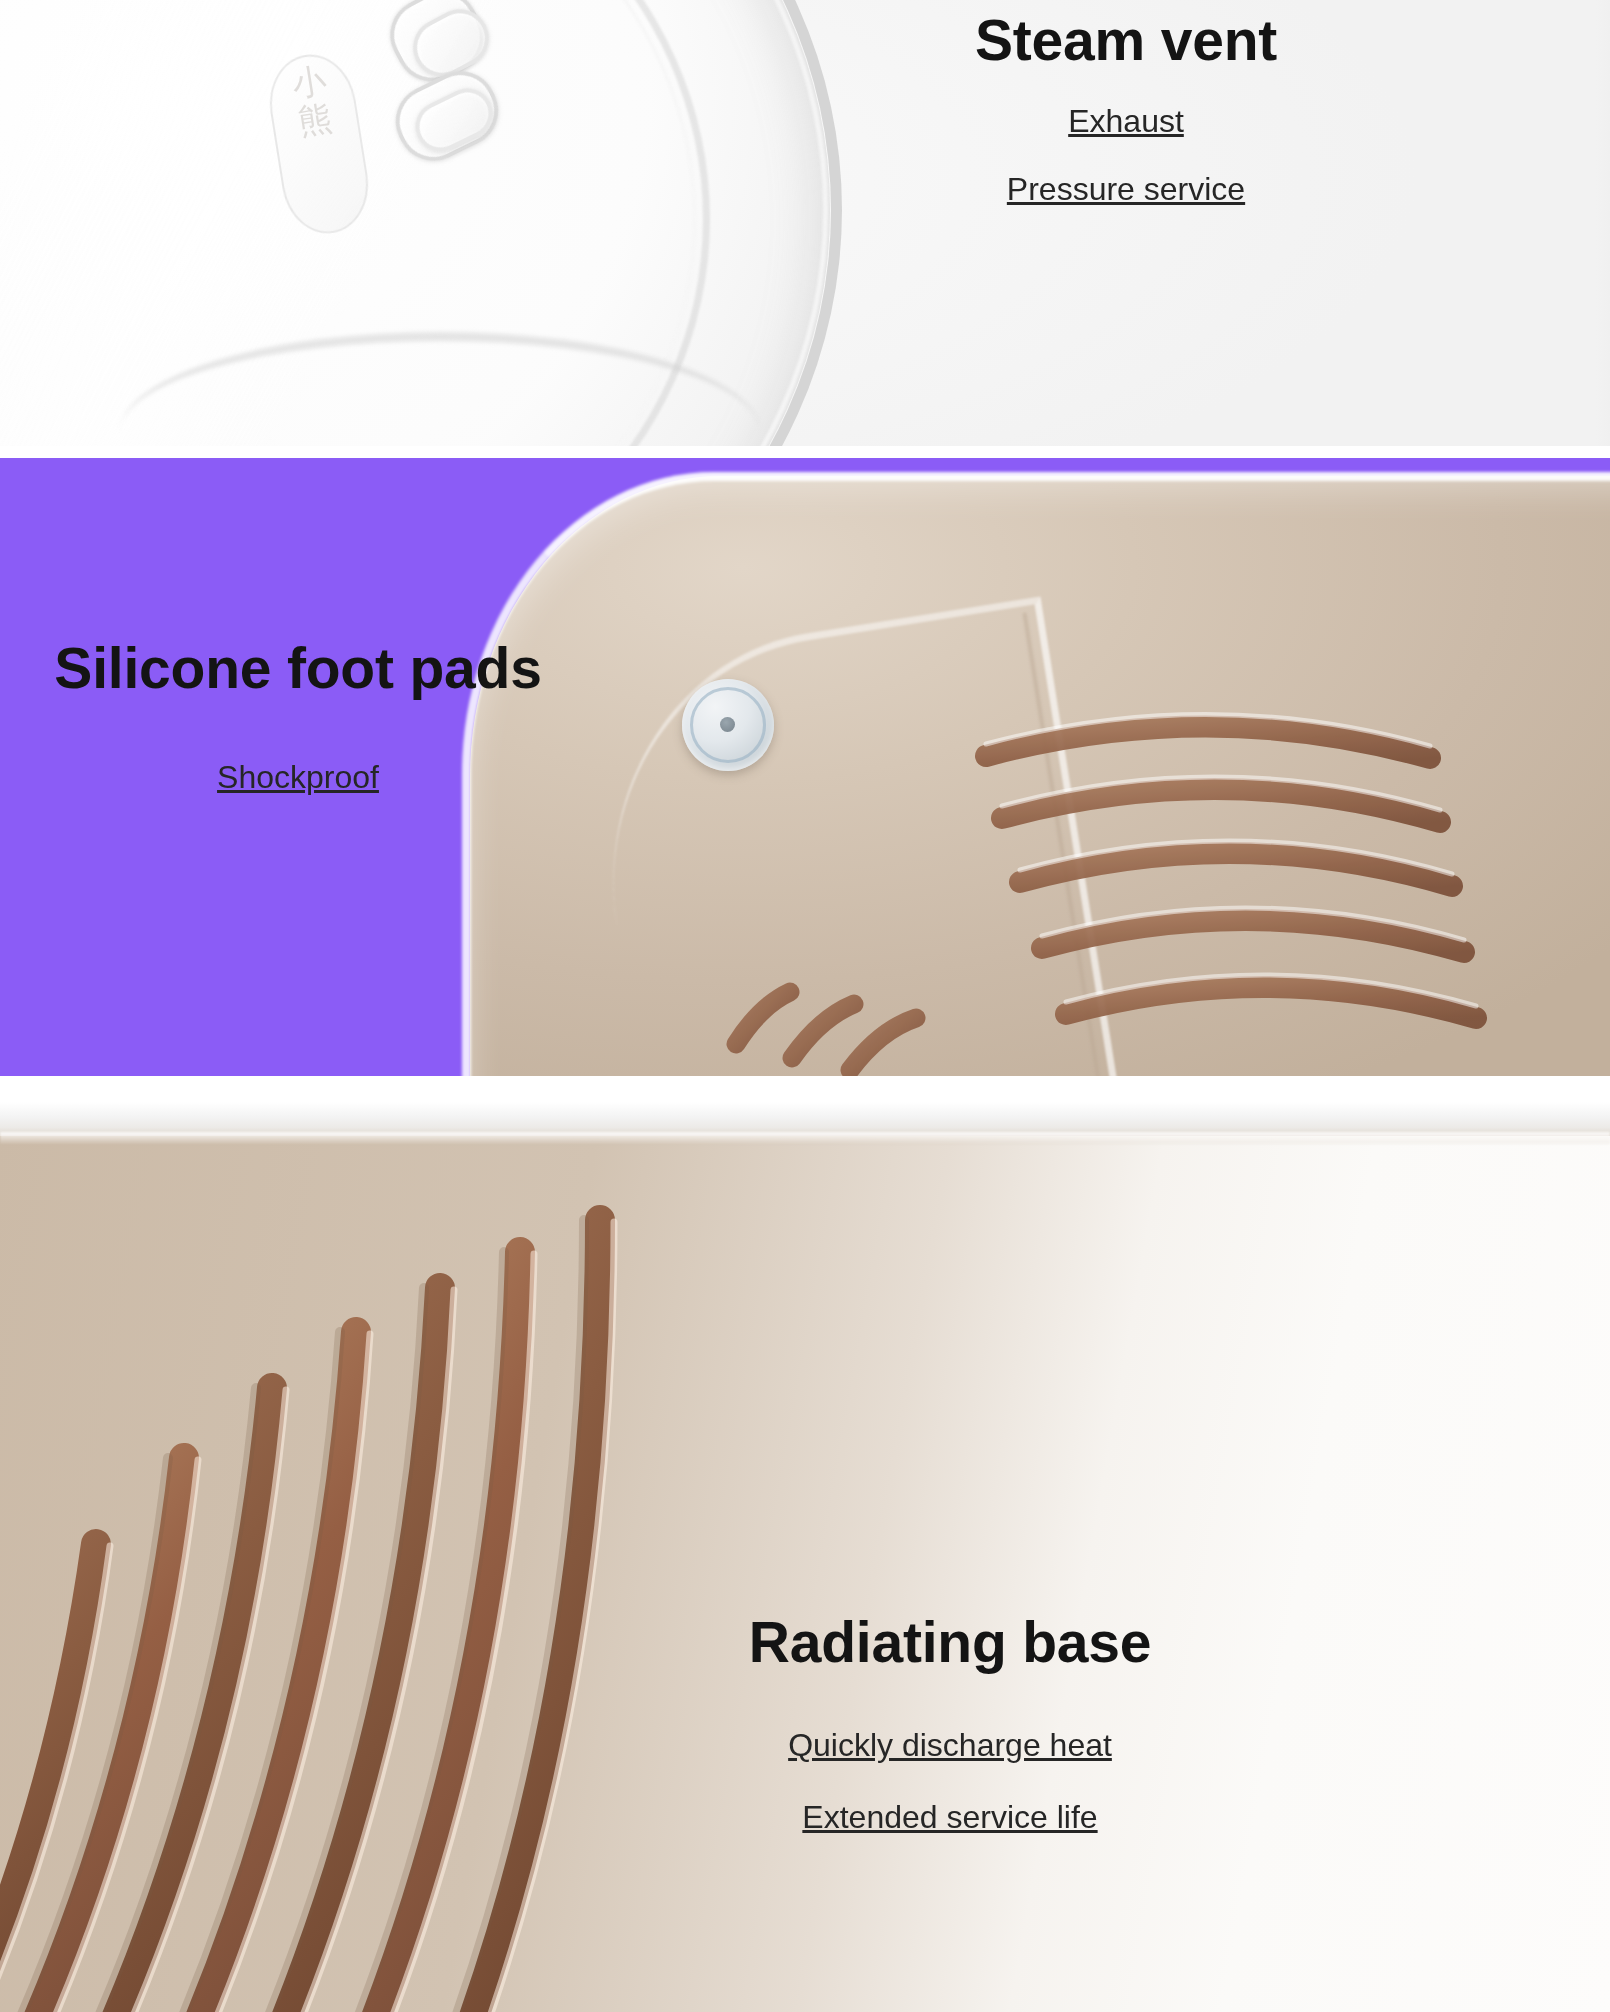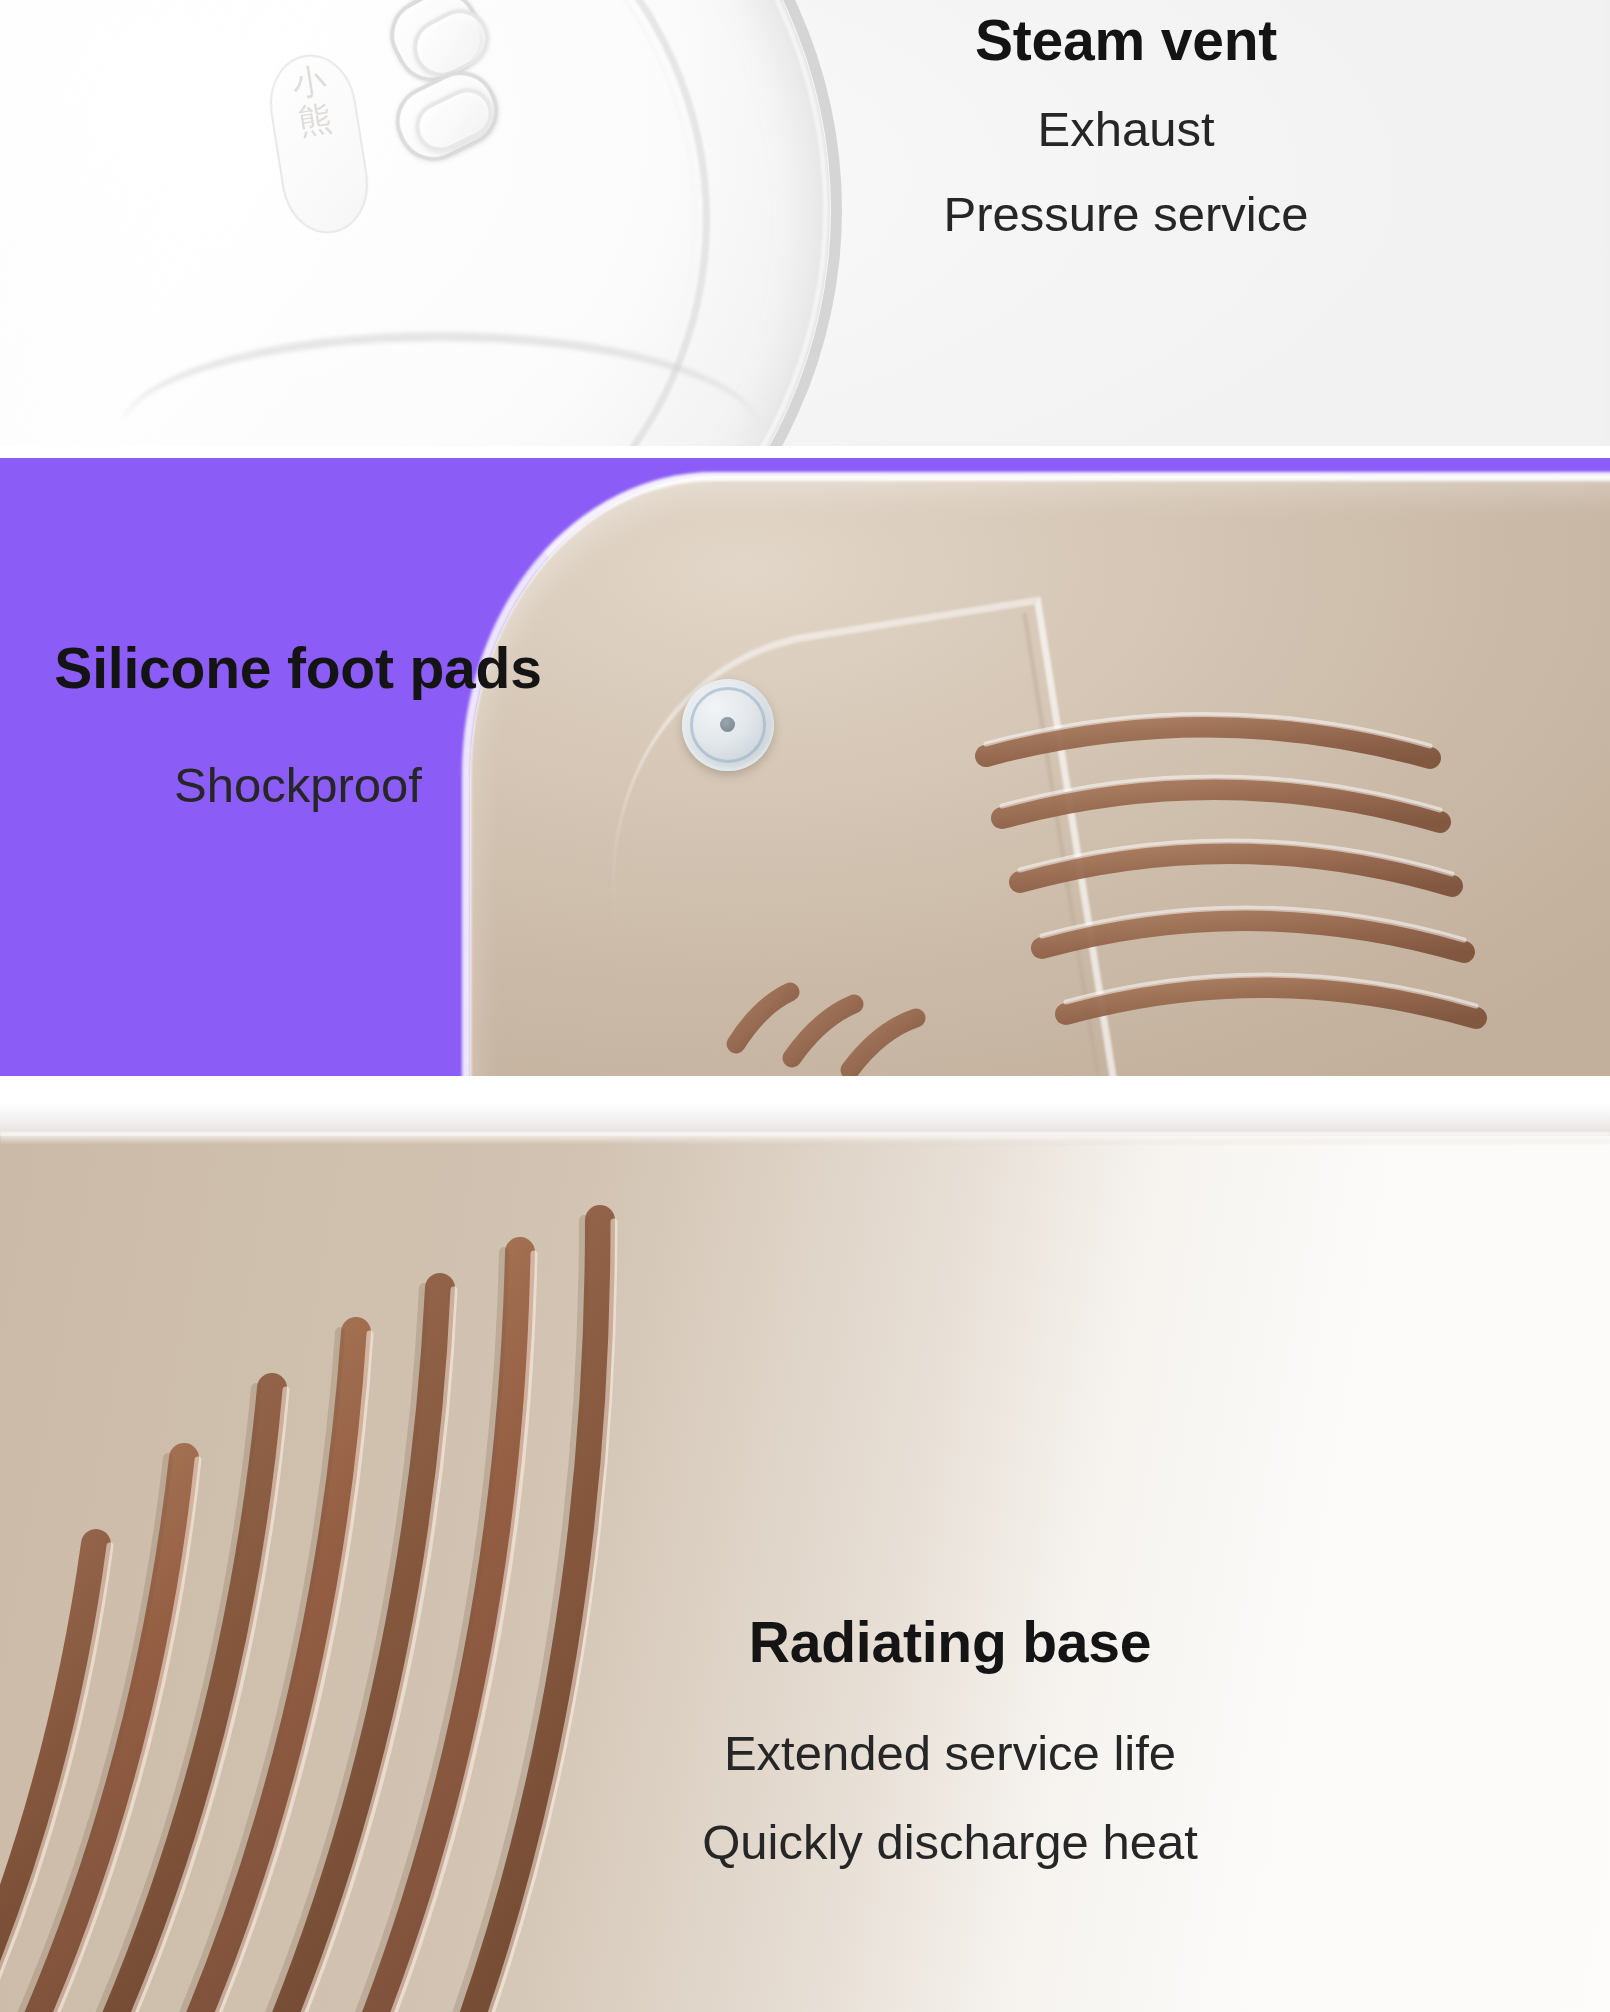--- a/index.html
+++ b/index.html
@@ -46,24 +46,25 @@
     line-height: 1.0;
   }
   .heading {
     font-size: 57px;
     font-weight: 700;
     letter-spacing: -0.2px;
     white-space: nowrap;
     color: #141414;
   }
   .subline {
-    font-size: 49px;
+    font-size: 32px;
     font-weight: 400;
     white-space: nowrap;
     color: #262626;
+    text-decoration: underline;
   }
 
   
   #panel-steam {
     top: 0;
     height: 446px;
     background:
       radial-gradient(ellipse 70% 90% at 18% 40%, #fdfdfd 0%, #f6f6f6 60%, #f2f2f2 100%),
       #f7f7f7;
   }
@@ -461,18 +462,18 @@
         <path d="M504,150 Q494,570 354,926" stroke-width="10"></path>
         <path d="M424,186 Q404,584 264,926" stroke-width="10"></path>
         <path d="M340,230 Q314,604 178,926" stroke-width="10"></path>
         <path d="M256,286 Q224,628 94,926" stroke-width="10"></path>
         <path d="M168,356 Q134,658 16,926" stroke-width="10"></path>
       </g>
     </svg>
 
     <div class="textblock" id="text-radiate">
       <div class="heading">Radiating base</div>
+      <div class="subline">Quickly discharge heat</div>
       <div class="subline">Extended service life</div>
-      <div class="subline">Quickly discharge heat</div>
     </div>
   </section>
 
 </div>
 
 </body></html>

